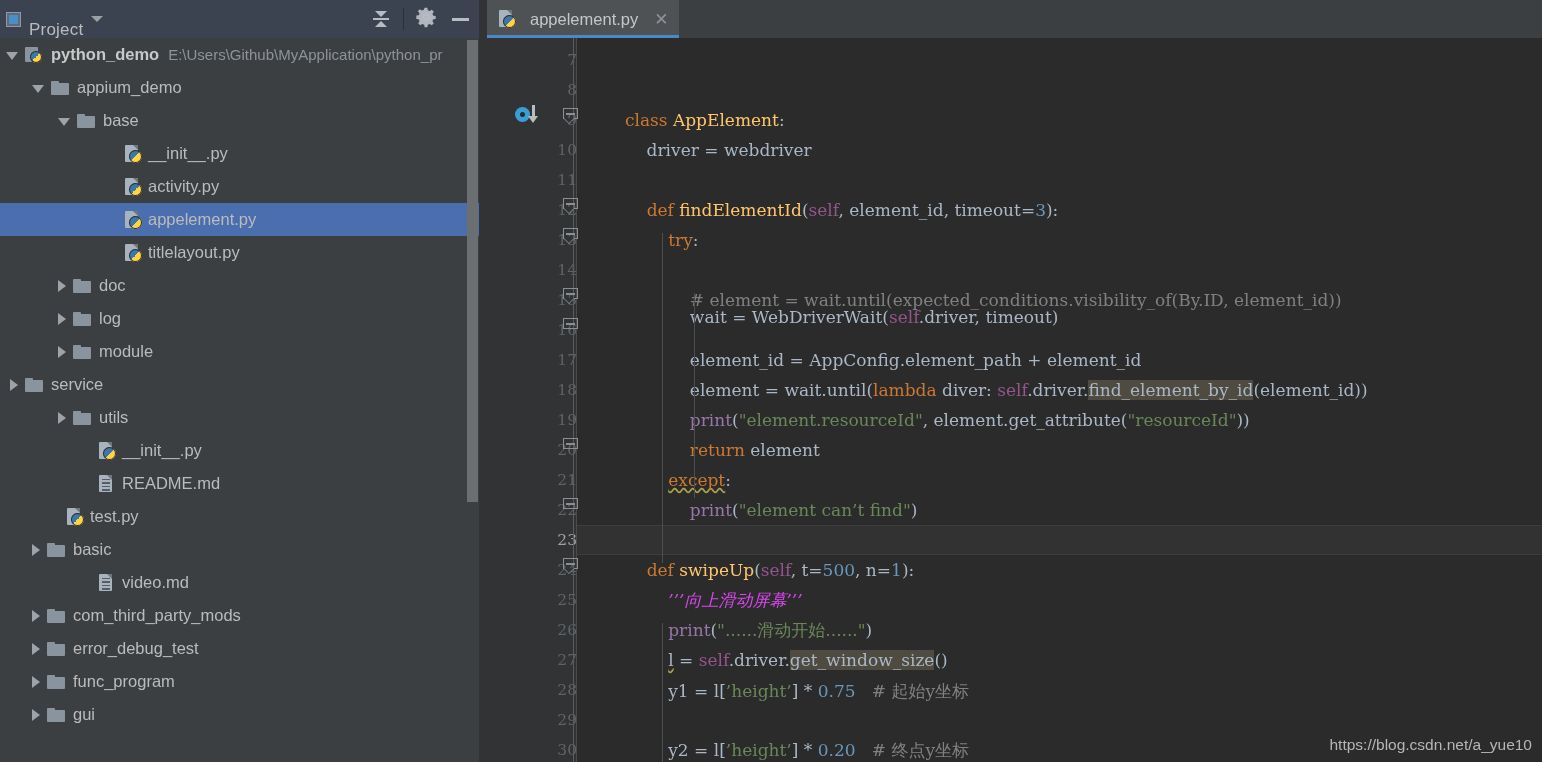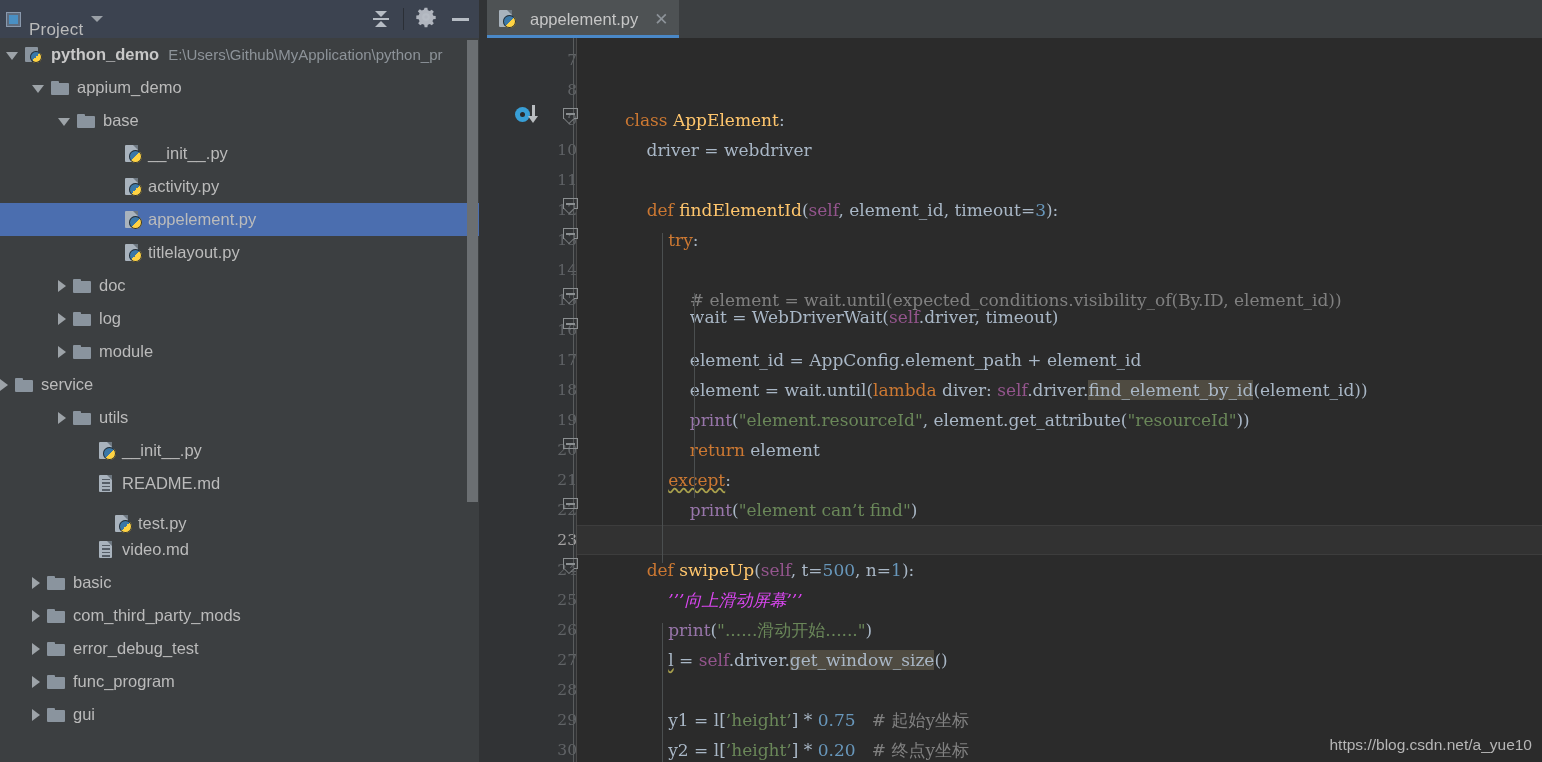--- a/index.html
+++ b/index.html
@@ -351,21 +351,21 @@
         <div class="row" style="padding-left: 58px;">
           <span class="arrow"></span>
           <span class="ico-folder"></span>
           <span class="label">log</span>
         </div>
         <div class="row" style="padding-left: 58px;">
           <span class="arrow"></span>
           <span class="ico-folder"></span>
           <span class="label">module</span>
         </div>
-        <div class="row" style="">
+        <div class="row" style=" margin-left: 10px;">
           <span class="arrow"></span>
           <span class="ico-folder"></span>
           <span class="label">service</span>
         </div>
         <div class="row" style="padding-left: 58px;">
           <span class="arrow"></span>
           <span class="ico-folder"></span>
           <span class="label">utils</span>
         </div>
         <div class="row" style="padding-left: 84px;">
@@ -384,47 +384,47 @@
             <i class="fold"></i>
             <span class="lines">
               <i></i>
               <i></i>
               <i></i>
               <i></i>
             </span>
           </span>
           <span class="label">README.md</span>
         </div>
-        <div class="row" style="padding-left: 100px; align-items: flex-end;">
+        <div class="row" style="padding-left: 52px;">
           <span class="arrow blank"></span>
           <span class="ico-file py">
             <i class="pg"></i>
             <i class="fold"></i>
             <i class="snake"></i>
           </span>
           <span class="label">test.py</span>
         </div>
+        <div class="row" style="padding-left: 32px;">
+          <span class="arrow"></span>
+          <span class="ico-folder"></span>
+          <span class="label">basic</span>
+        </div>
         <div class="row" style="padding-left: 84px;">
           <span class="arrow blank"></span>
           <span class="ico-file md">
             <i class="pg"></i>
             <i class="fold"></i>
             <span class="lines">
               <i></i>
               <i></i>
               <i></i>
               <i></i>
             </span>
           </span>
           <span class="label">video.md</span>
-        </div>
-        <div class="row" style="padding-left: 32px;">
-          <span class="arrow"></span>
-          <span class="ico-folder"></span>
-          <span class="label">basic</span>
         </div>
         <div class="row" style="padding-left: 32px;">
           <span class="arrow"></span>
           <span class="ico-folder"></span>
           <span class="label">com_third_party_mods</span>
         </div>
         <div class="row" style="padding-left: 32px;">
           <span class="arrow"></span>
           <span class="ico-folder"></span>
           <span class="label">error_debug_test</span>
@@ -513,21 +513,21 @@
         <div class="cline" style="top: 367px;"><span class="txt">            <span class="pr">print</span>(<span class="str">"element.resourceId"</span>, element.get_attribute(<span class="str">"resourceId"</span>))</span></div>
         <div class="cline" style="top: 397px;"><span class="txt">            <span class="k">return</span> element</span></div>
         <div class="cline" style="top: 427px;"><span class="txt">        <span class="k wavy">except</span>:</span></div>
         <div class="cline" style="top: 457px;"><span class="txt">            <span class="pr">print</span>(<span class="str">"element can’t find"</span>)</span></div>
         <div id="caret-row" style="top: 487px;"></div>
         <div class="cline" style="top: 487px;"><span class="txt"></span></div>
         <div class="cline" style="top: 517px;"><span class="txt">    <span class="k">def</span> <span class="fn">swipeUp</span>(<span class="self">self</span>, t=<span class="num">500</span>, n=<span class="num">1</span>):</span></div>
         <div class="cline" style="top: 547px;"><span class="txt">        <span class="doc">’’’向上滑动屏幕’’’</span></span></div>
         <div class="cline" style="top: 577px;"><span class="txt">        <span class="pr">print</span>(<span class="str">"......滑动开始......"</span>)</span></div>
         <div class="cline" style="top: 607px;"><span class="txt">        <span class="wavy">l</span> = <span class="self">self</span>.driver.<span class="hl">get_window_size</span>()</span></div>
-        <div class="cline" style="top: 667px;"><span class="txt">        y1 = l[<span class="str">’height’</span>] * <span class="num">0.75</span>   <span class="cm"># 起始y坐标</span></span></div>
+        <div class="cline" style="top: 638px;"><span class="txt">        y1 = l[<span class="str">’height’</span>] * <span class="num">0.75</span>   <span class="cm"># 起始y坐标</span></span></div>
         <div class="cline" style="top: 697px;"><span class="txt">        y2 = l[<span class="str">’height’</span>] * <span class="num">0.20</span>   <span class="cm"># 终点y坐标</span></span></div>
         <div class="indent-guide" style="left: 85px; top: 195px; height: 330px;"></div>
         <div class="indent-guide" style="left: 117px; top: 255px; height: 205px;"></div>
         <div class="indent-guide" style="left: 85px; top: 585px; height: 139px;"></div>
       </div>
 
     <div id="watermark">https://blog.csdn.net/a_yue10</div>
   <div class="foldmark" style="top: 108px; left: 76px;">
         <span class="box"></span>
         <span class="minus"></span>

